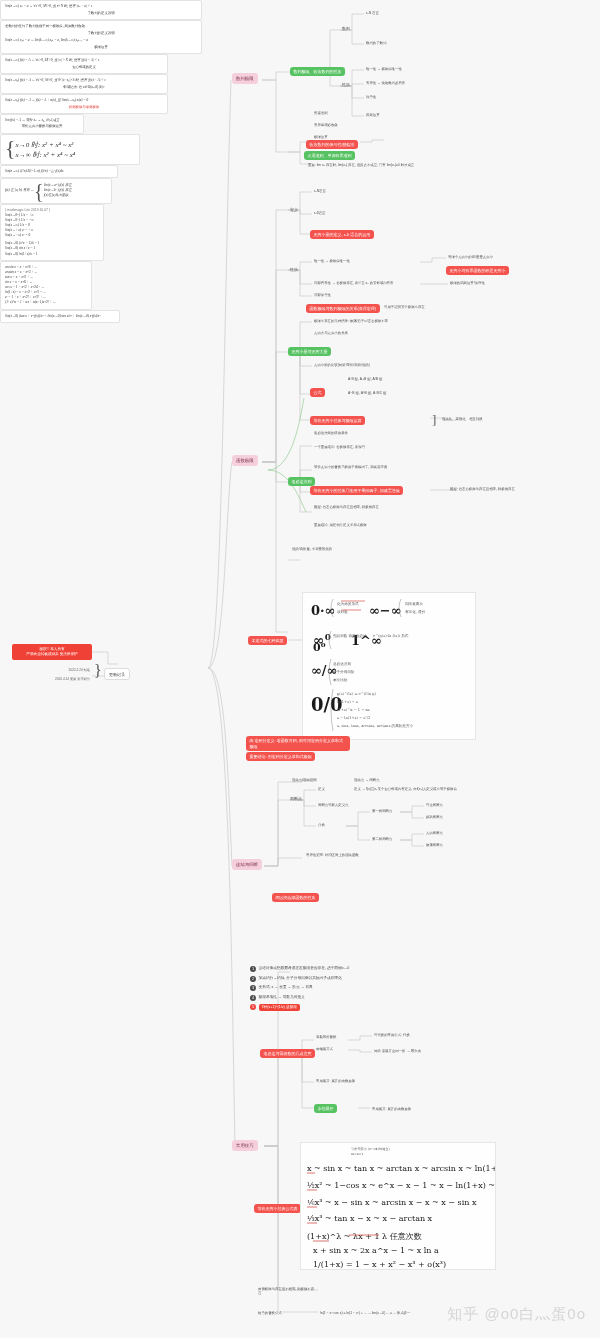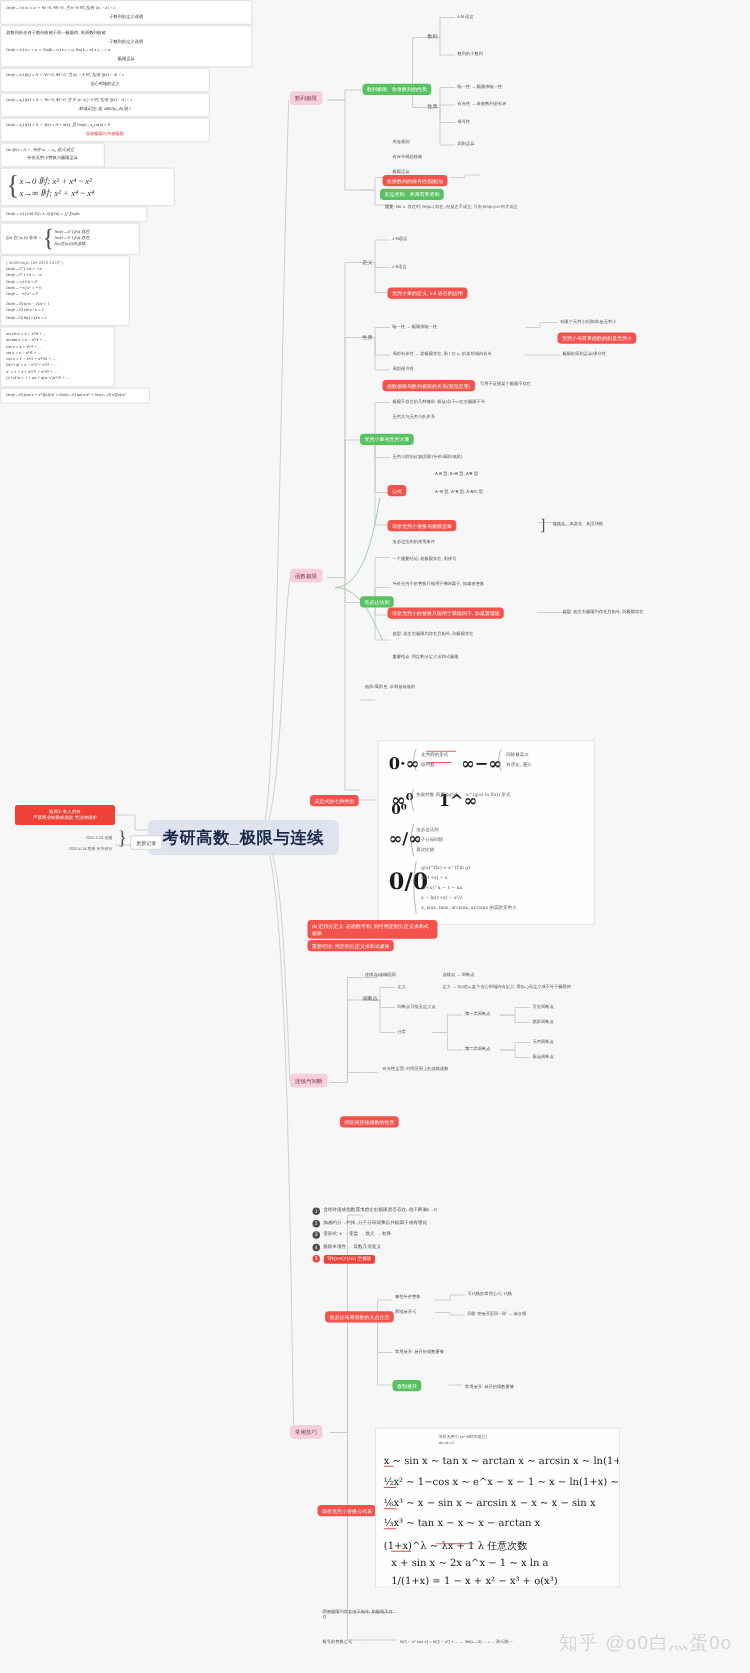--- a/index.html
+++ b/index.html
@@ -225,21 +225,20 @@
       <path d="M290 1054 L 302 1054 L 302 1082 L 314 1082"></path>
       <path d="M290 1054 L 302 1054 L 302 1108 L 314 1108"></path>
       <path d="M348 1040 L 360 1040 L 360 1036 L 372 1036"></path>
       <path d="M348 1050 L 360 1050 L 360 1052 L 372 1052"></path>
       <path d="M358 1108 L 370 1108"></path>
       <path d="M290 1290 L 304 1290 L 304 1290 L 318 1290"></path>
       <path d="M290 1312 L 304 1312 L 304 1312 L 318 1312"></path>
     </g>
   </svg>
 
-  <div class="node root" style="left:118px; top:656px;">考研高数_极限与连续</div>
 
   <div class="copybadge" style="left:12px; top:644px; width:80px; text-align:center;">
     <div>版权© 本人所有</div>
     <div>严禁商业转载或倒卖 受法律保护</div>
   </div>
 
   <div class="dateline" style="left:22px; top:668px; width:68px;">2020.2.24 创建</div>
   <div class="dateline" style="left:10px; top:677px; width:80px;">2020.4.14 更新 第节部分</div>
   <div class="upd" style="left:104px; top:668px;">更新记录</div>
   <div class="brace" style="left:94px; top:662px; font-size:16px;">}</div>

